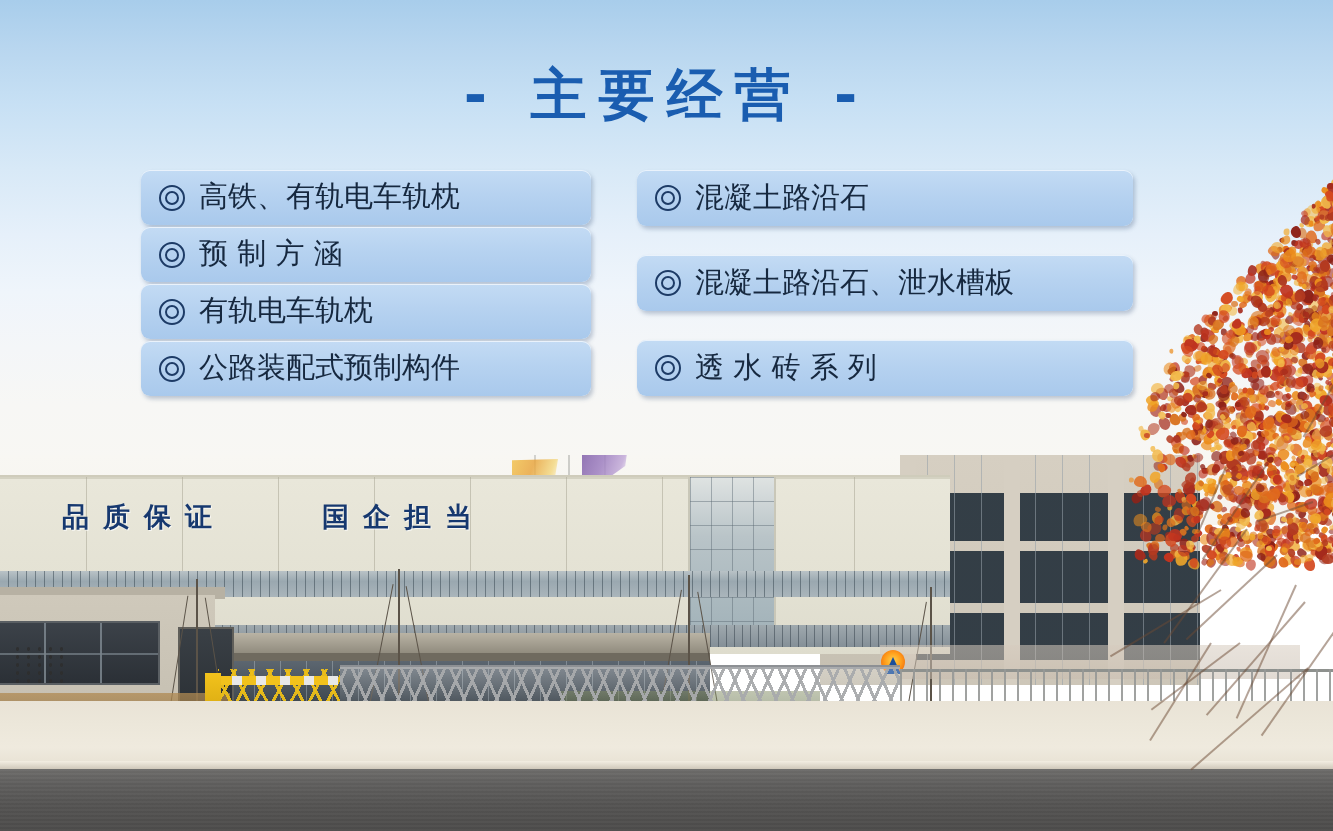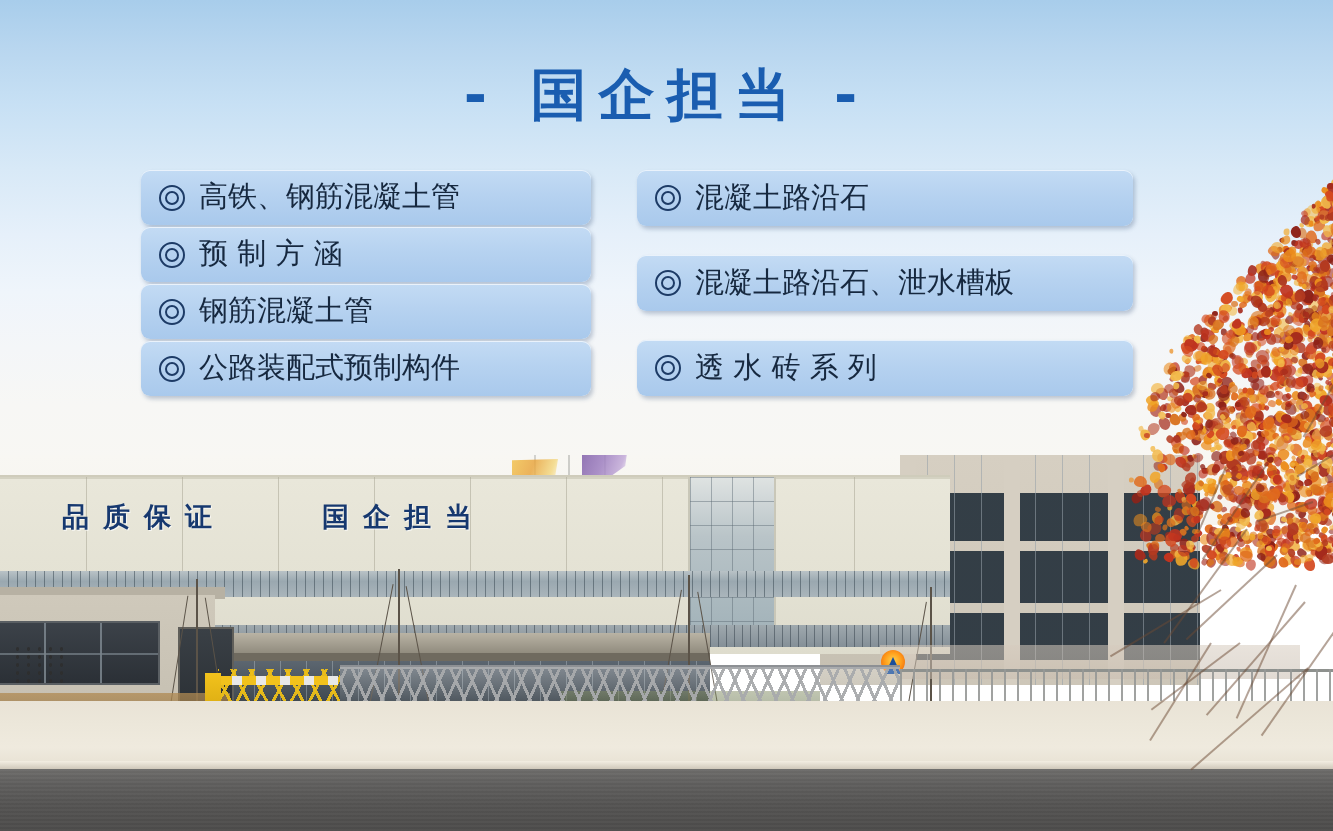--- a/index.html
+++ b/index.html
@@ -354,38 +354,38 @@
   .branch{position:absolute;background:#6b4a33;transform-origin:bottom center;}
 </style>
 </head>
 <body>
 
 <div id="stage">
 
   <div class="sky"></div>
 
   <div class="title-wrap">
-    <span class="title">- 国企担当 -</span>
+    <span class="title">- 主要经营 -</span>
   </div>
 
   <div class="col col-left">
 
     <div class="item">
       <span class="bullet"></span>
-      <span class="item-label">高铁、钢筋混凝土管</span>
+      <span class="item-label">高铁、有轨电车轨枕</span>
     </div>
 
     <div class="item">
       <span class="bullet"></span>
       <span class="item-label">预 制 方 涵</span>
     </div>
 
     <div class="item">
       <span class="bullet"></span>
-      <span class="item-label">钢筋混凝土管</span>
+      <span class="item-label">有轨电车轨枕</span>
     </div>
 
     <div class="item">
       <span class="bullet"></span>
       <span class="item-label">公路装配式预制构件</span>
     </div>
 
   </div>
 
   <div class="col col-right">

